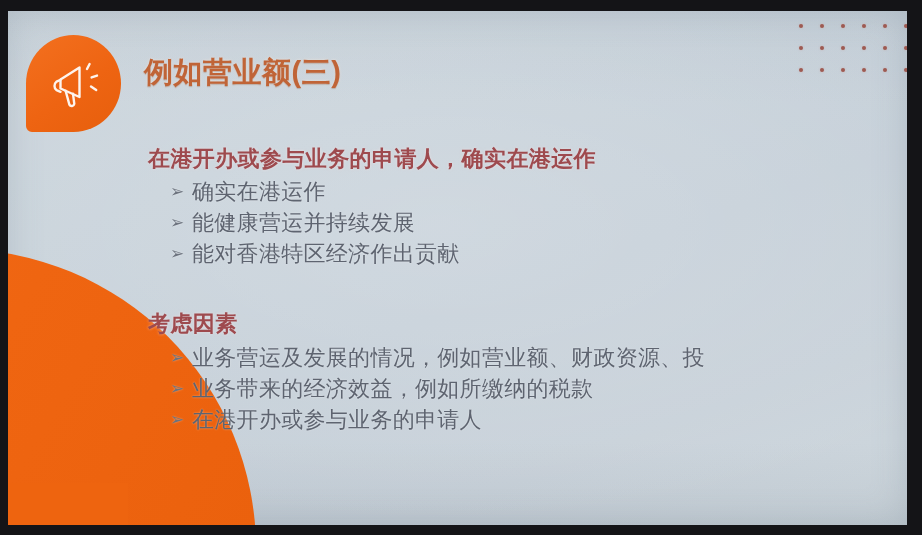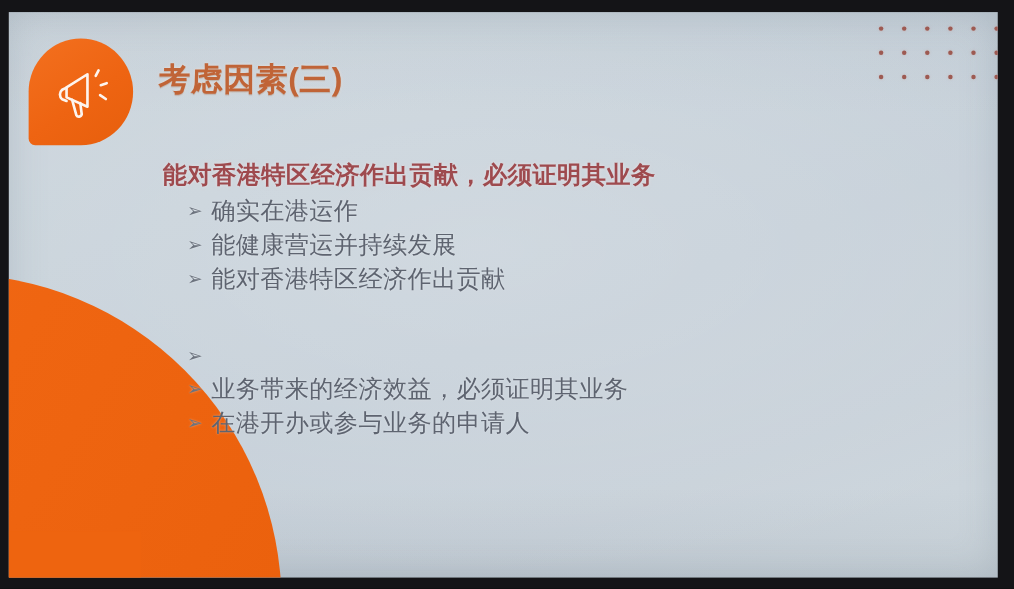--- a/index.html
+++ b/index.html
@@ -194,52 +194,54 @@
       <span class="dot"></span>
       <span class="dot"></span>
       <span class="dot"></span>
       <span class="dot"></span>
       <span class="dot"></span>
       <span class="dot"></span>
       <span class="dot"></span>
       <span class="dot"></span>
     </div>
 
-    <div id="title">考虑因素(三)</div>
+    <div id="title">例如营业额(三)</div>
 
     <div id="body">
 
       <div id="group-requirements">
-        <p class="section-head">能对香港特区经济作出贡献，必须证明其业务</p>
+        <p class="section-head">在港开办或参与业务的申请人，确实在港运作</p>
         <ul class="bullets">
           <li class="bullet">
             <span class="arrow">➢</span>
             <span class="btext">确实在港运作</span>
           </li>
           <li class="bullet">
             <span class="arrow">➢</span>
             <span class="btext">能健康营运并持续发展</span>
           </li>
           <li class="bullet">
             <span class="arrow">➢</span>
             <span class="btext">能对香港特区经济作出贡献</span>
           </li>
         </ul>
       </div>
 
       <div id="group-factors">
+        <p class="section-head">考虑因素</p>
         <ul class="bullets">
           <li class="bullet">
             <span class="arrow">➢</span>
             <span class="btext">
+              <span>业务营运及发展的情况，例如营业额、财政资源、投</span>
             </span>
           </li>
           <li class="bullet">
             <span class="arrow">➢</span>
-            <span class="btext">业务带来的经济效益，必须证明其业务</span>
+            <span class="btext">业务带来的经济效益，例如所缴纳的税款</span>
           </li>
           <li class="bullet">
             <span class="arrow">➢</span>
             <span class="btext">在港开办或参与业务的申请人</span>
           </li>
         </ul>
       </div>
 
     </div>
   </div>

